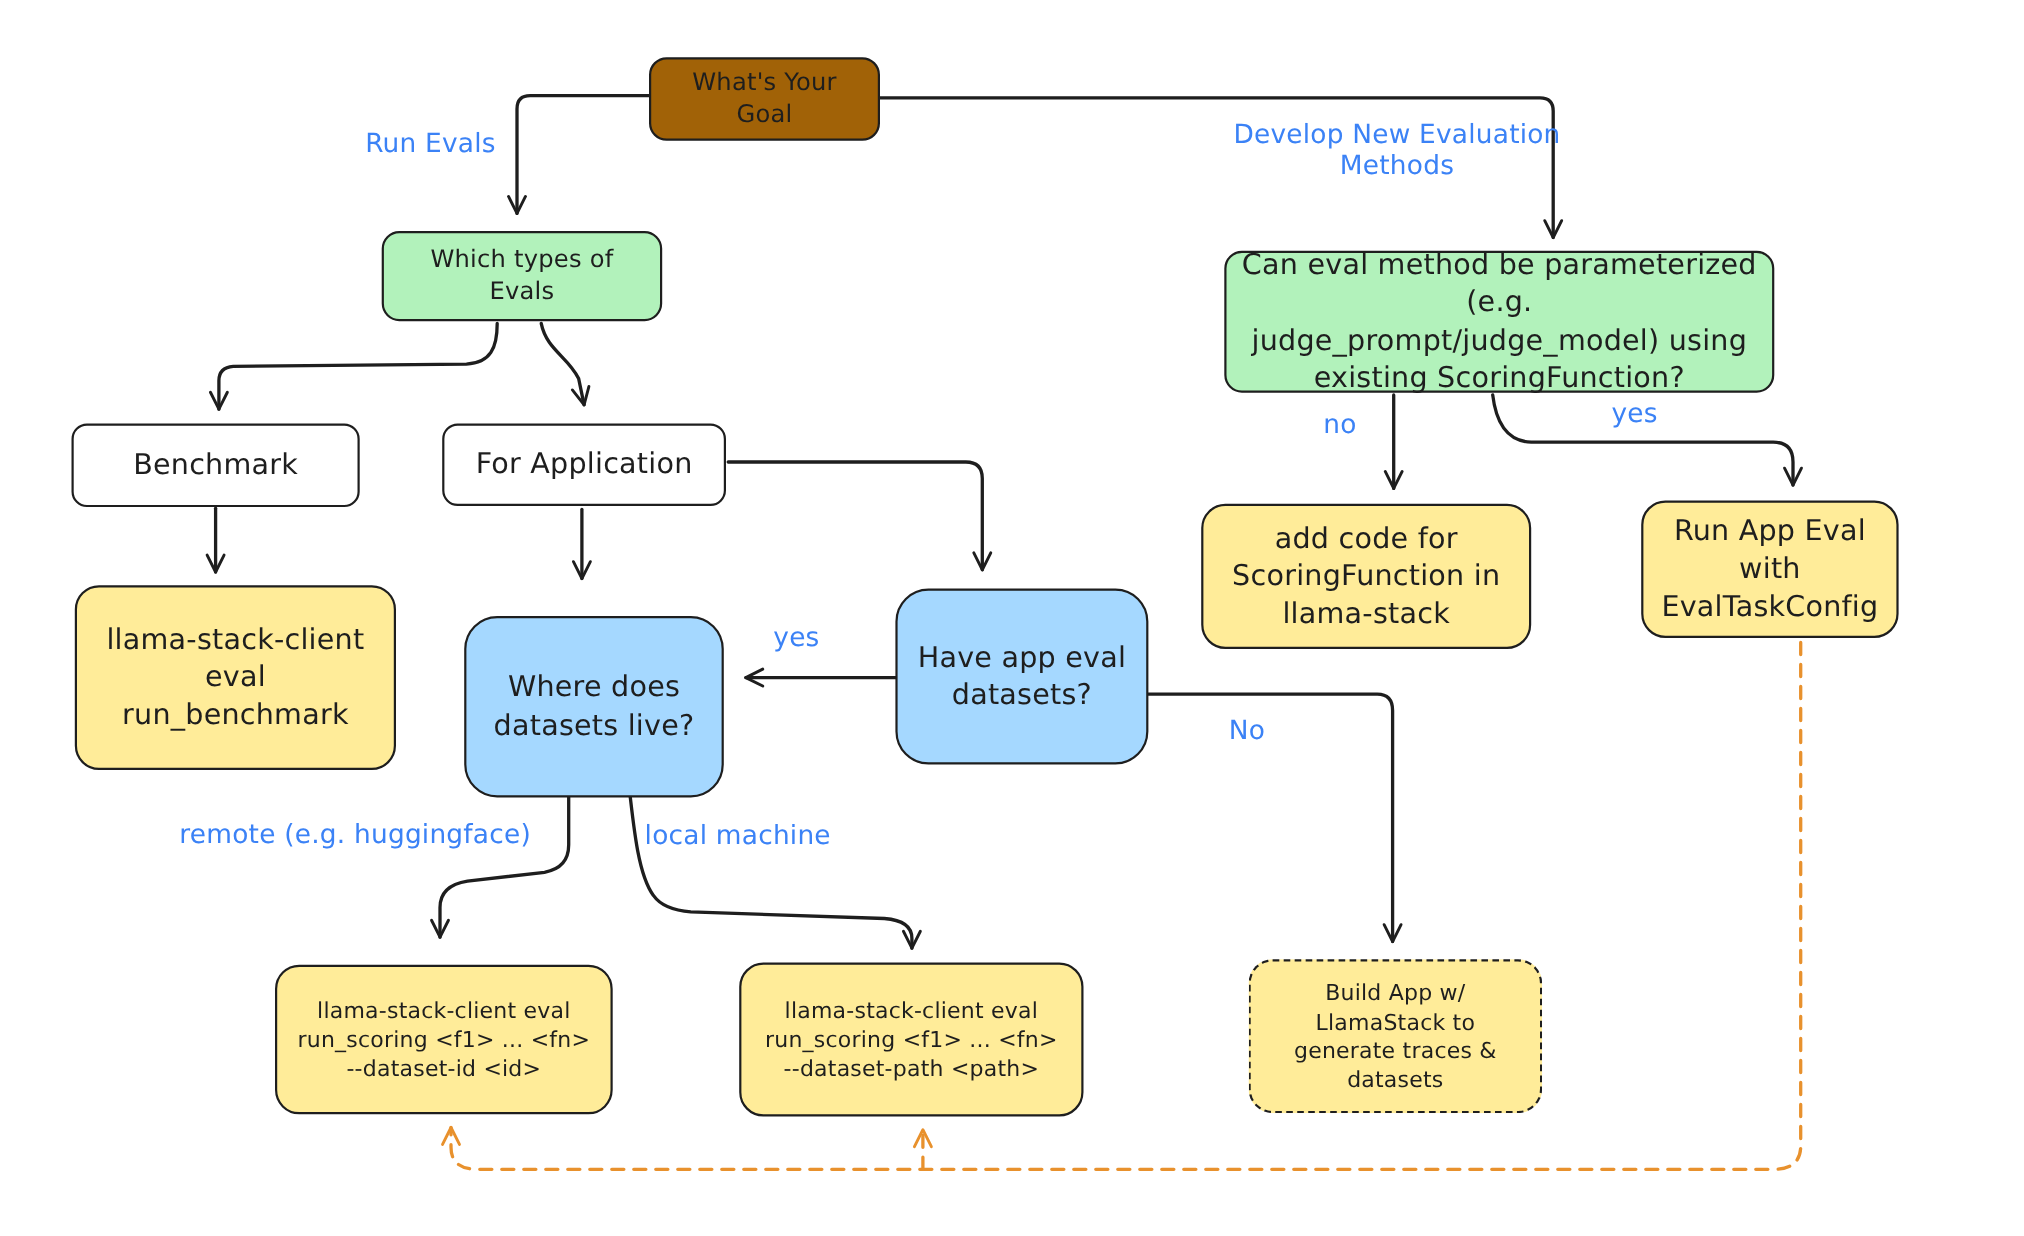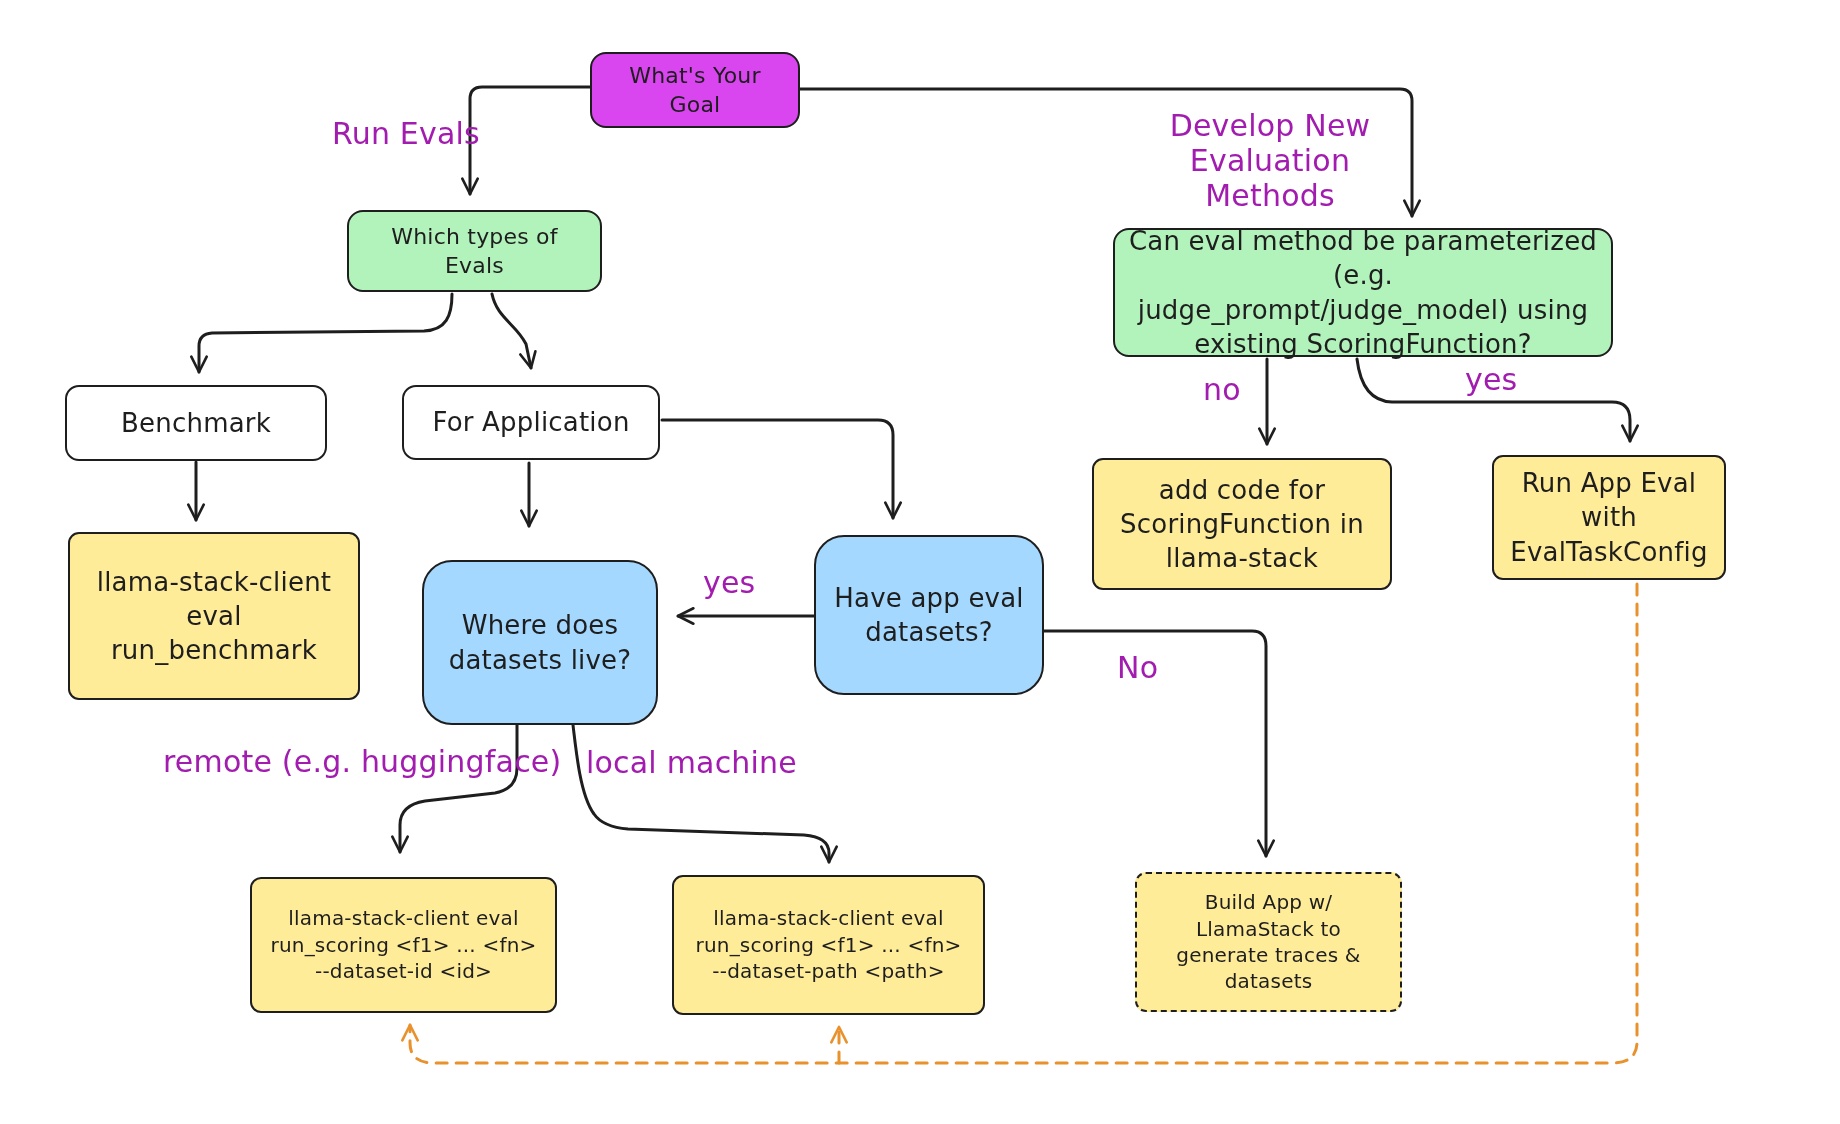--- a/index.html
+++ b/index.html
@@ -16,33 +16,33 @@
     position:absolute;
     box-sizing:border-box;
     display:flex;align-items:center;justify-content:center;
     text-align:center;
     border:2.6px solid #1e1e1e;
     white-space:pre-line;
     line-height:1.32;
     padding:6px 12px;
     letter-spacing:.2px;
   }
-  .fill-pink   {background:#d946ef;border-radius:16px;}
+  .fill-pink   {background:#a16207;border-radius:16px;}
   .fill-green  {background:#b2f2bb;border-radius:16px;}
   .fill-white  {background:#ffffff;border-radius:14px;}
   .fill-blue   {background:#a5d8ff;border-radius:30px;}
-  .fill-yellow {background:#ffec99;border-radius:11px;}
+  .fill-yellow {background:#ffec99;border-radius:22px;}
   .dashed      {border-style:dashed;}
   .fs22{font-size:22px;} .fs21{font-size:26px;} .fs20{font-size:20px;}
   .edge-label{
     position:absolute;
-    font-size:30px;
+    font-size:24px;
     white-space:pre-line;
     letter-spacing:.2px;
-    color:#a21caf;
+    color:#3b82f6;
   }
   .center{text-align:center;}
 </style>
 </head>
 <body>
 
 <div id="canvas">
 
   <svg id="edges" viewBox="0 0 1840 1124" xmlns="http://www.w3.org/2000/svg">
     <defs>

